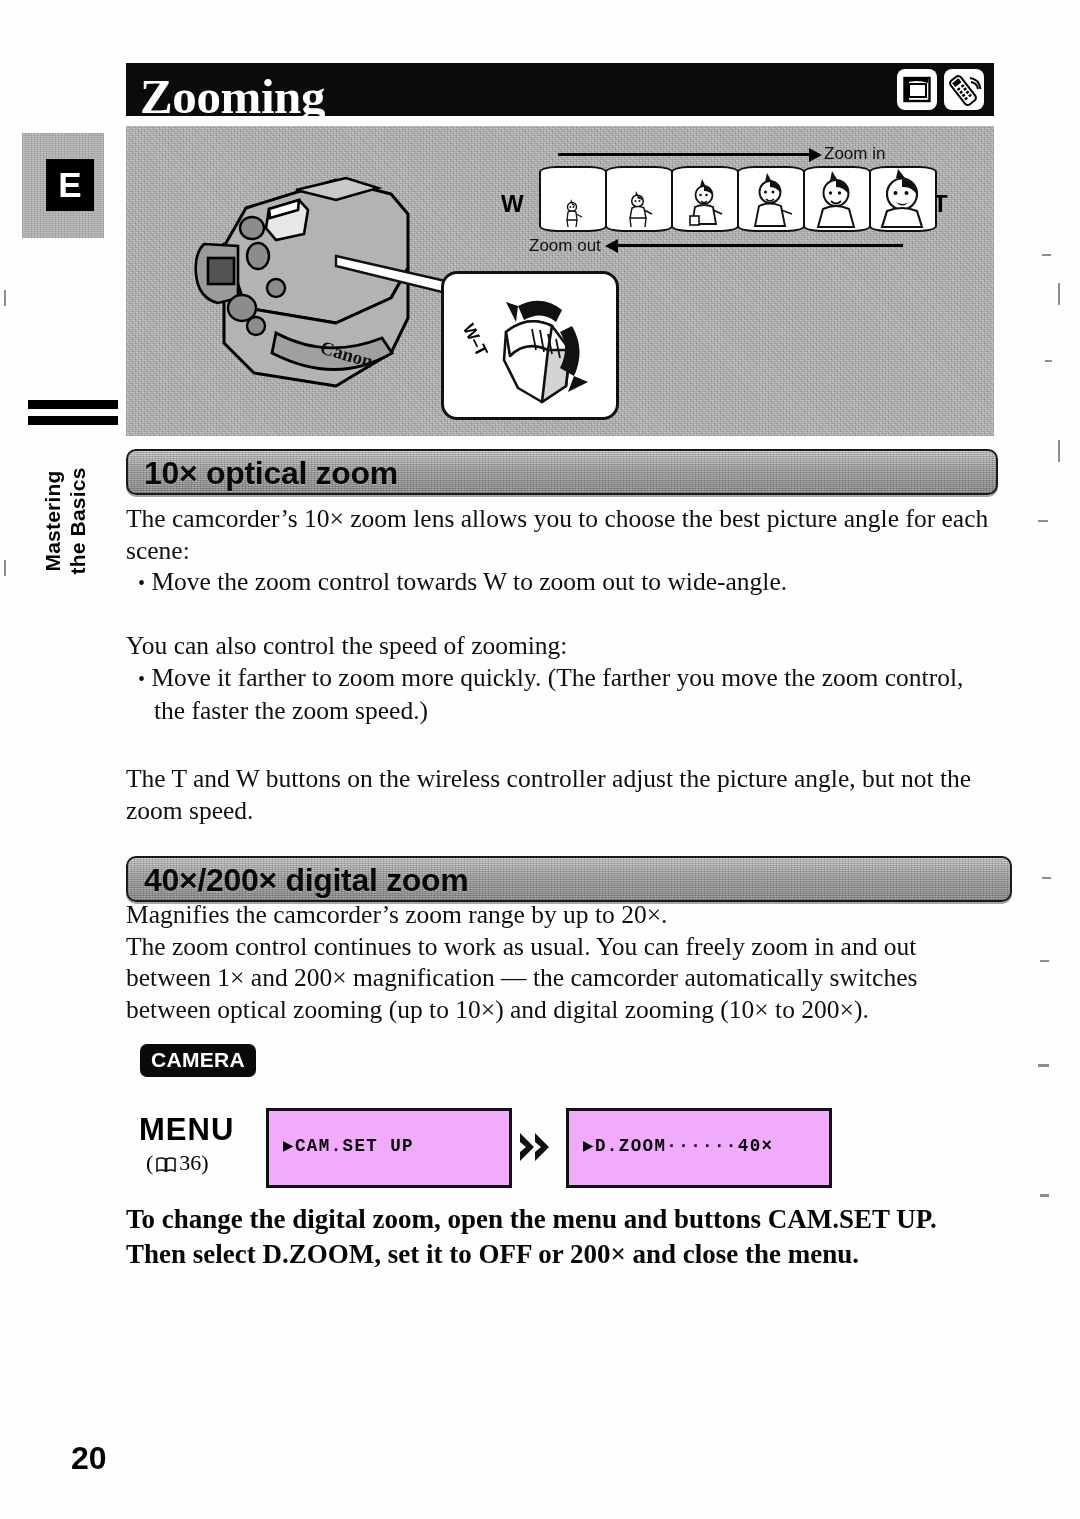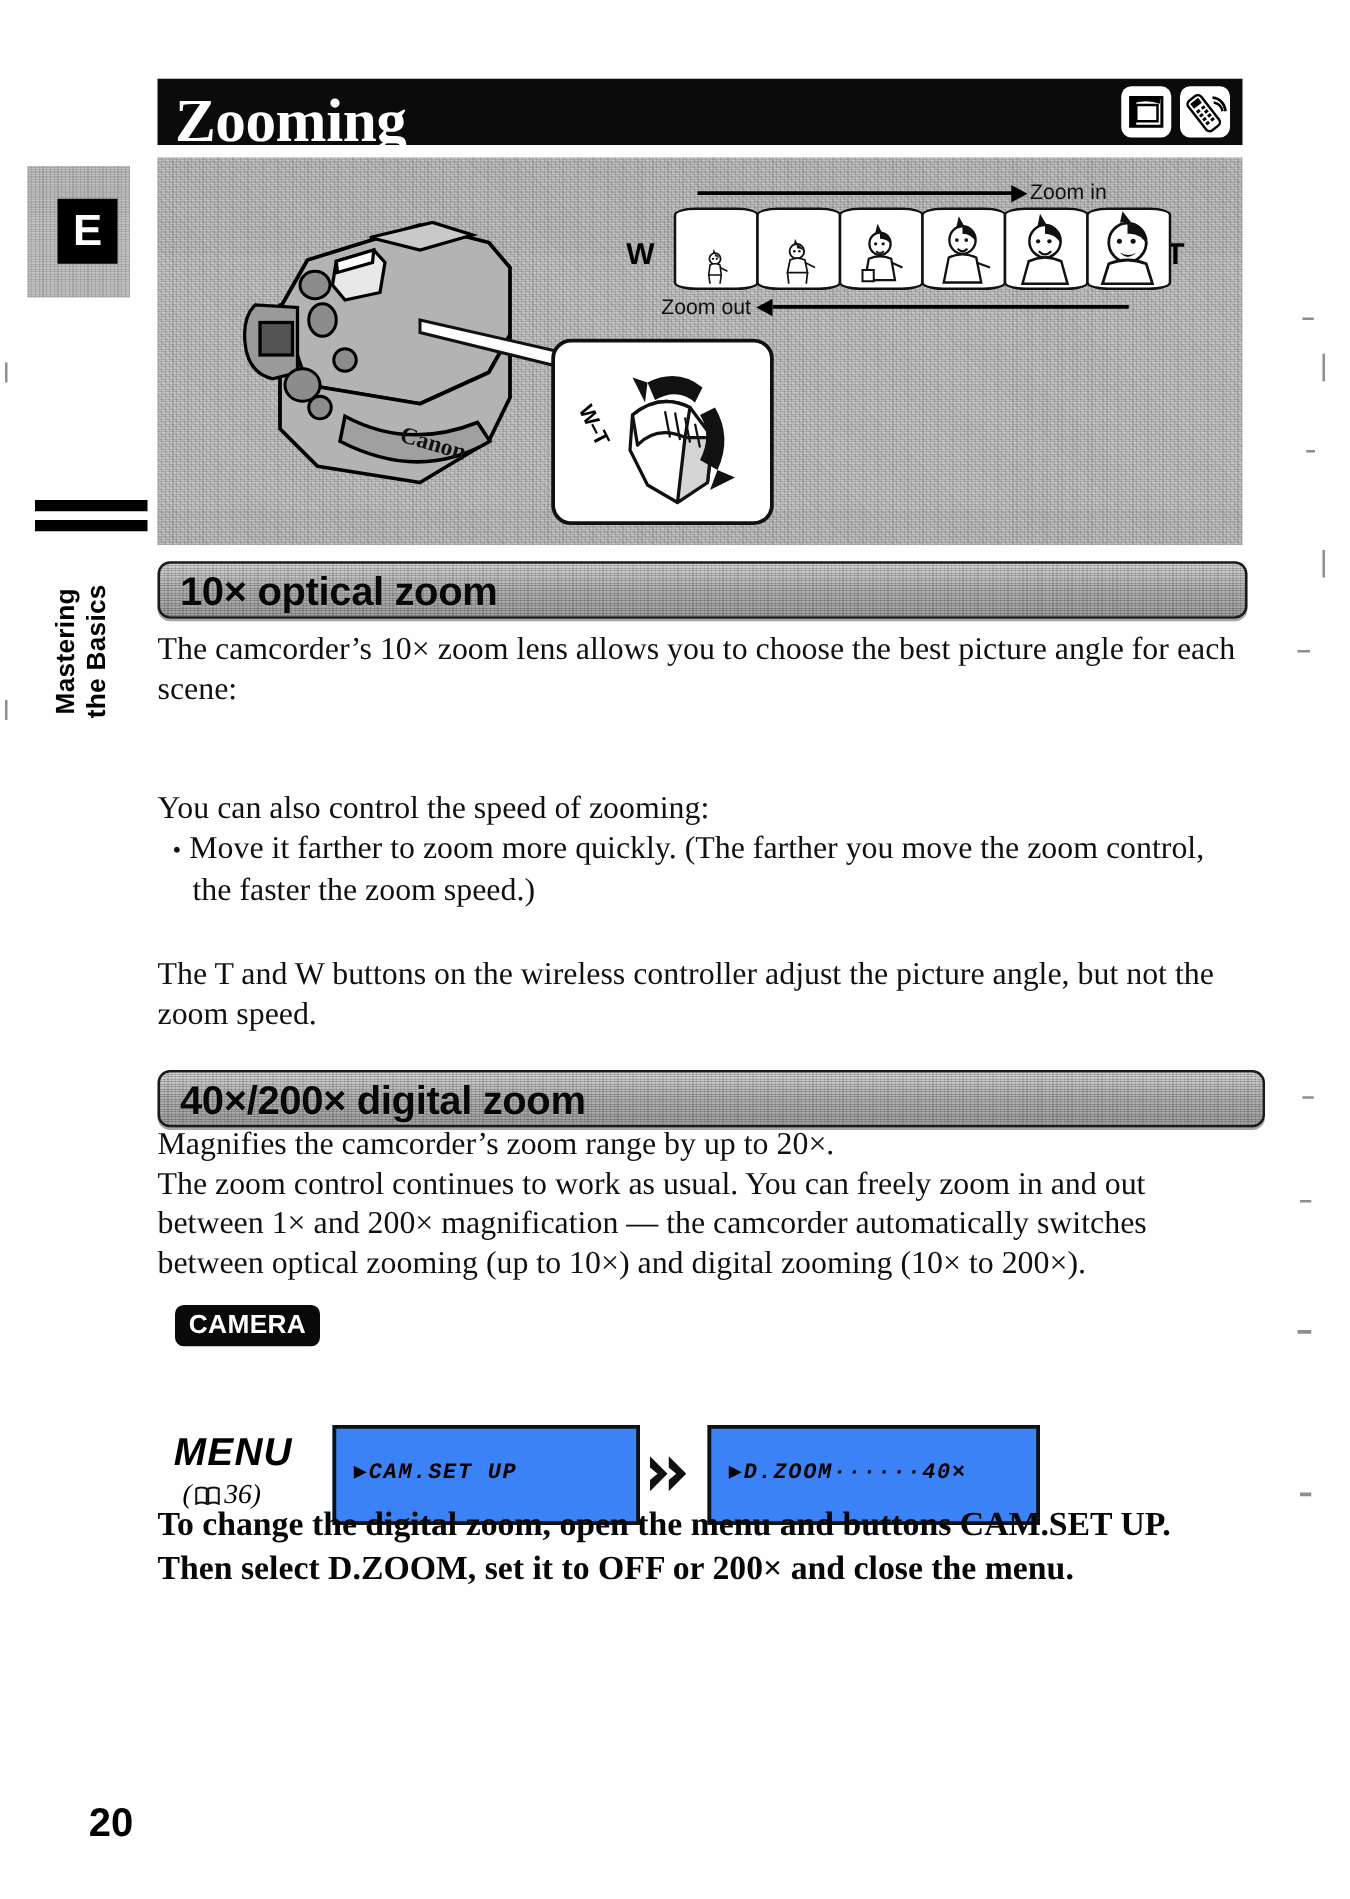--- a/index.html
+++ b/index.html
@@ -299,24 +299,23 @@
     font-family: "Liberation Sans", sans-serif;
     font-weight: bold;
     font-size: 21px;
     letter-spacing: .3px;
   }
 
   
   #menu-flow {
     position: absolute;
     left: 126px;
-    top: 1136px;
+    top: 1104px;
     width: 700px;
     height: 86px;
-    font-style: italic;
   }
   #menu-flow .menu-word {
     position: absolute;
     left: 13px;
     top: 8px;
     font-family: "Liberation Sans", sans-serif;
     font-weight: bold;
     font-size: 31px;
     letter-spacing: 1px;
   }
@@ -332,21 +331,21 @@
     width: 20px;
     height: 15px;
     vertical-align: -2px;
     margin: 0 3px;
   }
   .menu-box {
     position: absolute;
     top: 4px;
     height: 74px;
     border: 3px solid #111;
-    background: #3b82f6;
+    background: #f0abfc;
   }
   .menu-box .mline {
     position: absolute;
     left: 14px;
     top: 24px;
     font-family: "Liberation Mono", monospace;
     font-weight: bold;
     font-size: 17.5px;
     letter-spacing: 1.4px;
     white-space: pre;
@@ -611,20 +610,21 @@
       <div class="arrow-head left" style="left:104px;top:95px;"></div>
     </div>
   </div>
 
   <div class="section-bar" id="sec-optical">
     <div class="sec-text">10× optical zoom</div>
   </div>
 
   <div class="body-text" id="para-optical">
     <p>The camcorder’s 10× zoom lens allows you to choose the best picture angle for each scene:</p>
+    <p class="bullet-row"><span class="dot">•</span> <span>Move the zoom control towards W to zoom out to wide-angle.</span></p>
   </div>
 
   <div class="body-text" id="para-speed">
     <p>You can also control the speed of zooming:</p>
     <p class="bullet-row"><span class="dot">•</span> <span>Move it farther to zoom more quickly. (The farther you move the zoom control, the faster the zoom speed.)</span></p>
   </div>
 
   <div class="body-text" id="para-wireless">
     <p>The T and W buttons on the wireless controller adjust the picture angle, but not the zoom speed.</p>
   </div>

